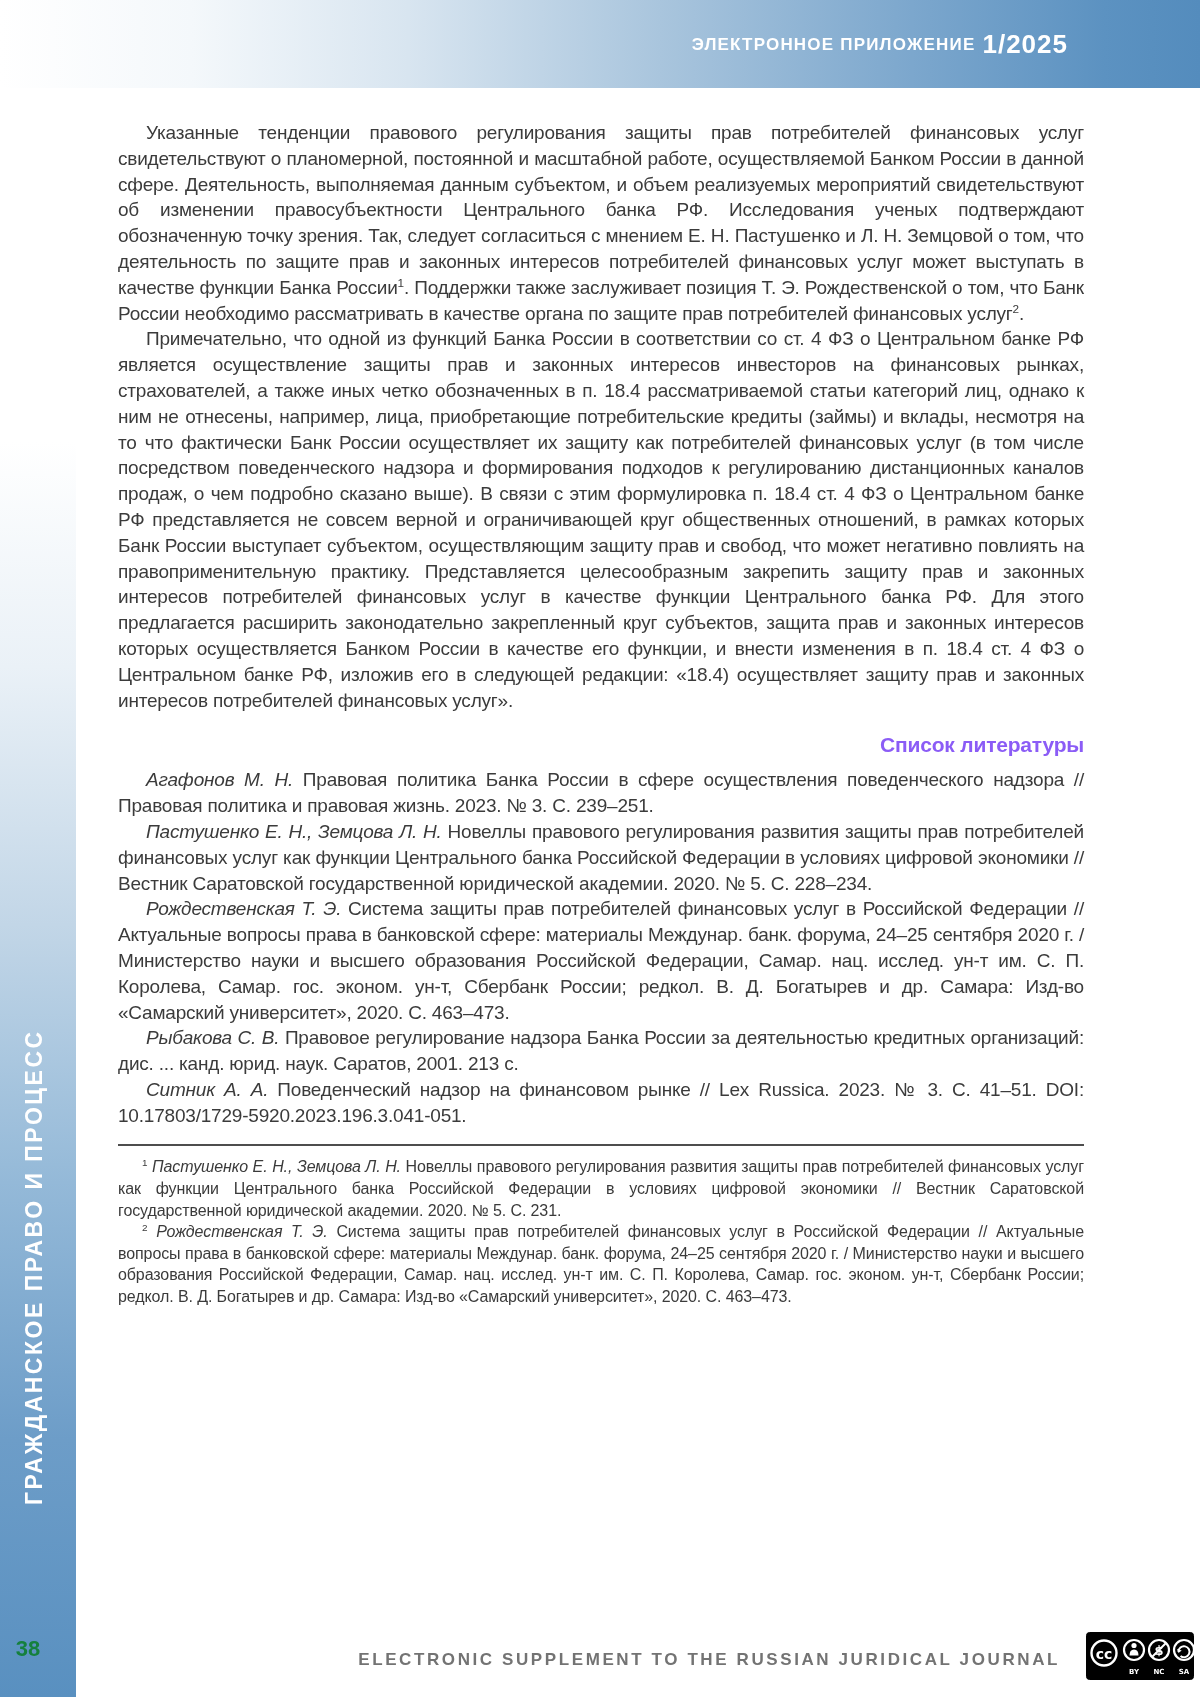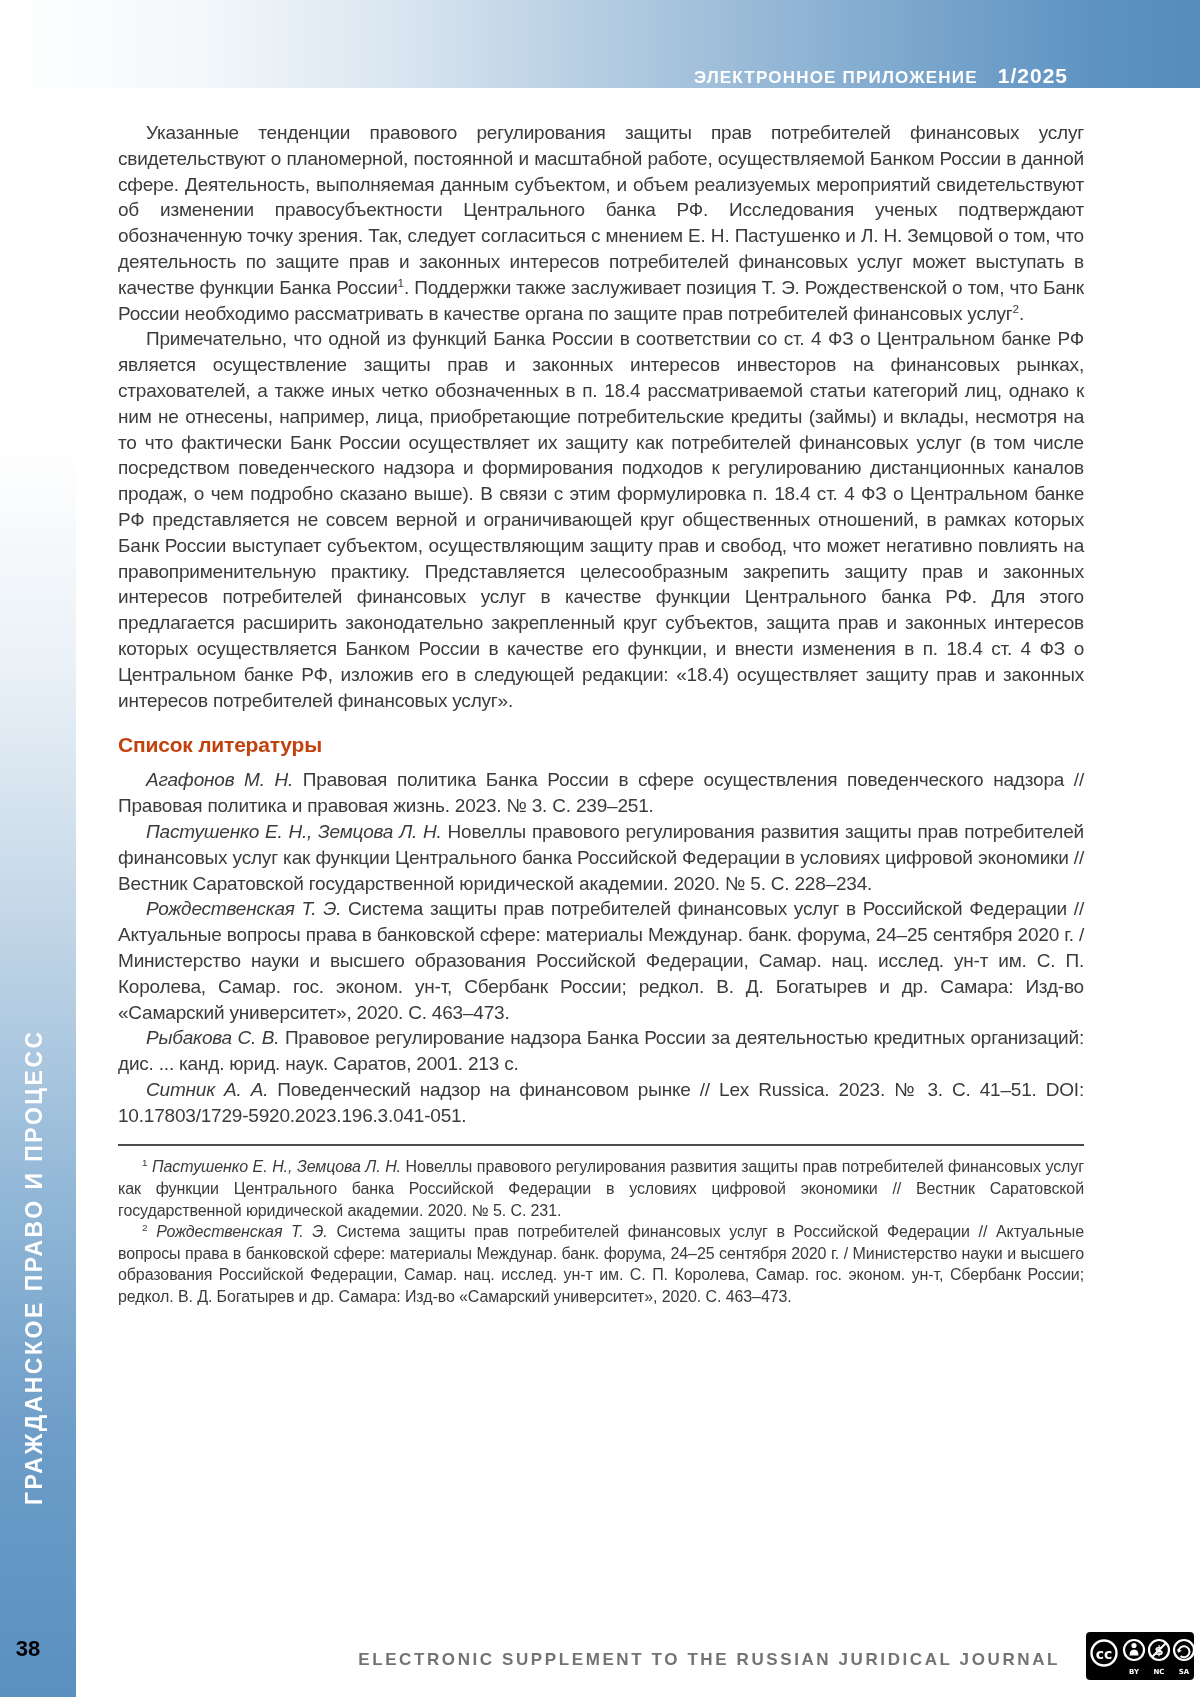--- a/index.html
+++ b/index.html
@@ -15,67 +15,68 @@
   
   .header-band {
     position: absolute; top: 0; left: 0;
     width: 1200px; height: 88px;
     background: linear-gradient(90deg,
       #ffffff 0%, #f4f8fb 16%, #d8e5f0 34%,
       #a9c5dd 55%, #7ca7cd 76%, #5c92c1 92%, #548cbd 100%);
   }
   .header-inner {
     position: absolute; top: 0; right: 132px; height: 100%;
-    display: flex; align-items: flex-end; gap: 20px;
+    display: flex; align-items: center; gap: 7px;
   }
   .header-journal {
     text-align: right; color: #ffffff; font-weight: bold;
     font-size: 17px; line-height: 21px; letter-spacing: 1.2px;
     text-transform: uppercase;
   }
   .header-issue {
-    color: #ffffff; font-weight: bold; font-size: 21px; letter-spacing: 1px;
+    color: #ffffff; font-weight: bold; font-size: 26px; letter-spacing: 1px;
   }
 
   
   .side-strip {
     position: absolute; left: 0; top: 88px; width: 76px; height: 1609px;
     background: linear-gradient(180deg,
       #ffffff 0%, #ffffff 22%, #eaf1f7 36%,
       #c2d6e7 52%, #94b9d8 68%, #6d9dc8 84%, #5990c0 100%);
   }
   .side-title {
     position: absolute; left: 21px; top: 1085px; height: 420px;
     writing-mode: vertical-rl; transform: rotate(180deg);
     color: #ffffff; font-weight: bold; font-size: 23px;
     letter-spacing: 2.5px; white-space: nowrap;
   }
   .page-number {
     position: absolute; left: 0; top: 1636px; width: 56px;
-    text-align: center; color: #000000; font-weight: bold; font-size: 22px;
+    text-align: center; color: #15803d; font-weight: bold; font-size: 22px;
   }
 
   
   .content {
     position: absolute; left: 118px; top: 120px; width: 966px;
     color: #3b3b3b;
   }
   .body-text p {
     margin: 0;
     font-size: 19px; line-height: 25.8px;
     letter-spacing: -0.2px;
     text-align: justify;
     text-indent: 28px;
   }
   sup { font-size: 0.62em; line-height: 0; }
 
   .bib-heading {
     margin: 20px 0 10px 0;
-    font-size: 21px; font-weight: bold; color: #c2410c;
+    font-size: 21px; font-weight: bold; color: #8b5cf6;
     letter-spacing: -0.2px;
+    text-align: right;
   }
   .bib-entry {
     margin: 0;
     font-size: 19px; line-height: 25.8px;
     letter-spacing: -0.2px;
     text-align: justify; text-indent: 28px;
   }
   .bib-entry .authors, .footnote .authors { font-style: italic; }
 
   .footnote-sep {

